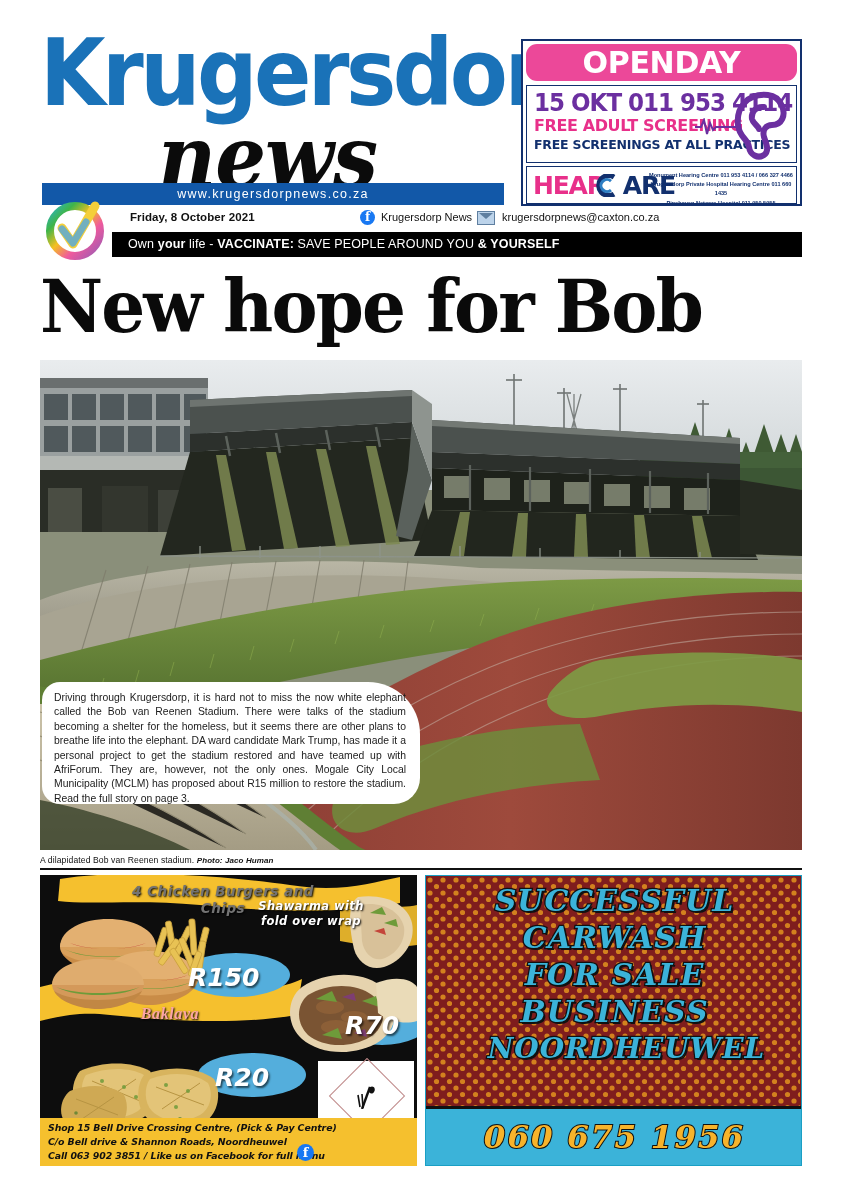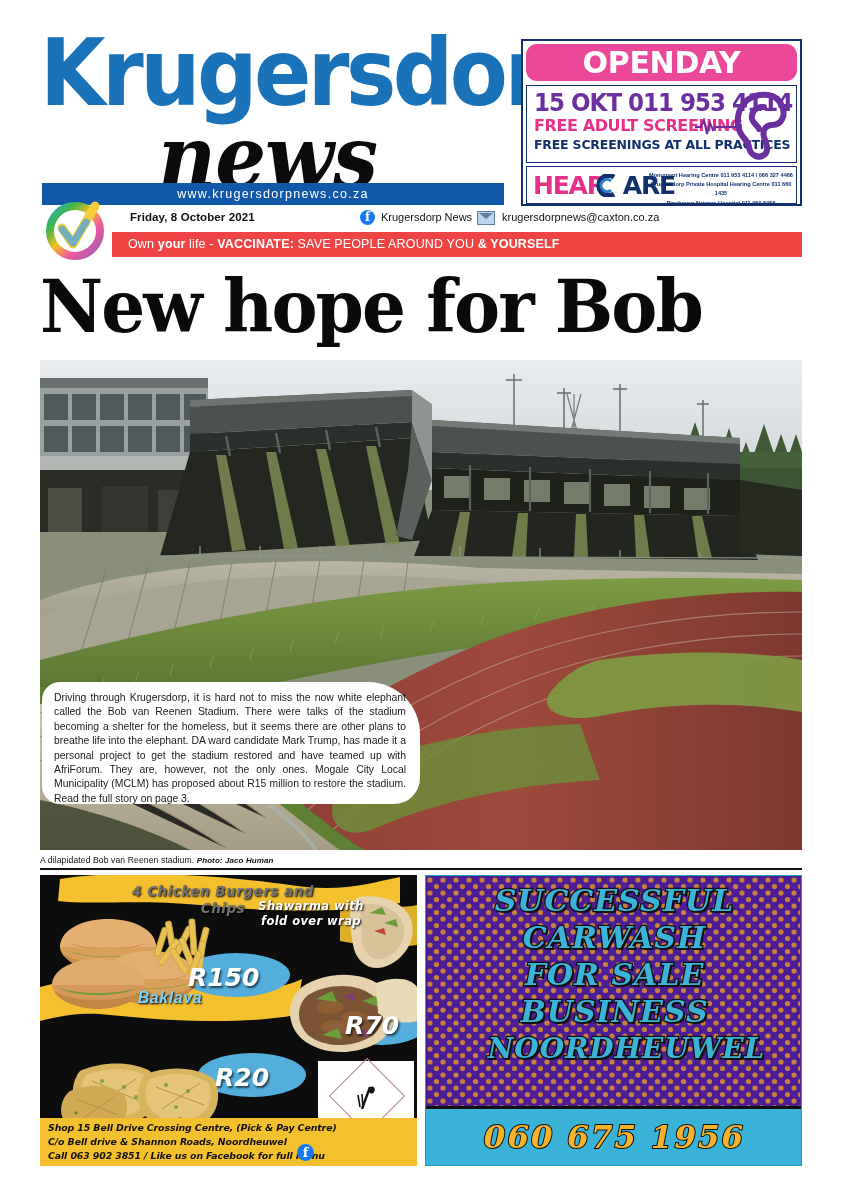--- a/index.html
+++ b/index.html
@@ -45,21 +45,21 @@
   .fb-txt{position:absolute;left:269px;top:3px;font-size:11px;color:#111;}
   .mail-chip{position:absolute;left:365px;top:3px;width:16px;height:12px;
       background:#bcd3ea;border:1px solid #5f7fa0;}
   .mail-chip:after{content:"";position:absolute;left:1px;top:1px;width:0;height:0;
       border-left:7px solid transparent;border-right:7px solid transparent;
       border-top:6px solid #5f7fa0;}
   .mail-txt{position:absolute;left:390px;top:3px;font-size:11px;color:#111;}
 
   
   .vax-bar{position:absolute;left:112px;top:232px;width:690px;height:25px;
-      background:#ef4444;color:#fff;font-size:12.5px;line-height:25px;
+      background:#000000;color:#fff;font-size:12.5px;line-height:25px;
       letter-spacing:0.15px;padding-left:0;}
   .vax-bar .in{margin-left:16px;}
   .vax-bar b{font-weight:bold;}
 
   
   .hc-ad{position:absolute;left:521px;top:39px;width:281px;height:167px;
       background:#fff;border:2px solid #12306e;box-sizing:border-box;}
   .hc-top{position:absolute;left:3px;top:3px;right:3px;height:37px;
       background:#ec4899;color:#fff;text-align:center;
       font-family:"DejaVu Sans",sans-serif;font-weight:bold;font-size:30px;
@@ -114,44 +114,44 @@
       background:#0d0d0d;overflow:hidden;}
   .ad-food svg{display:block;position:absolute;left:0;top:0;}
   .food-t1{position:absolute;left:68px;top:8px;width:230px;text-align:center;
       font-family:"DejaVu Sans",sans-serif;font-weight:bold;font-size:13.5px;
       color:#737373;line-height:17px;font-style:italic;letter-spacing:0.5px;
       text-shadow:1px 1px 2px #000;}
   .food-t2{position:absolute;left:218px;top:24px;width:106px;text-align:center;
       font-family:"DejaVu Sans",sans-serif;font-weight:bold;font-size:11.5px;
       color:#fff;line-height:15px;font-style:italic;letter-spacing:0.4px;
       text-shadow:1px 1px 2px #000;}
-  .food-t3{position:absolute;left:50px;top:114px;width:160px;text-align:center;
-      font-family:Liberation Sans, sans-serif;font-weight:bold;font-size:16px;
-      color:#7dd3fc;font-style:italic;letter-spacing:0.6px;text-shadow:1px 1px 2px #000;}
+  .food-t3{position:absolute;left:50px;top:130px;width:160px;text-align:center;
+      font-family:Liberation Serif, serif;font-weight:bold;font-size:16px;
+      color:#fca5a5;font-style:italic;letter-spacing:0.6px;text-shadow:1px 1px 2px #000;}
   .price{position:absolute;font-family:"DejaVu Sans",sans-serif;font-weight:bold;
       font-style:italic;color:#fff;text-shadow:1.5px 1.5px 2px rgba(0,0,0,.6);}
   .p150{left:148px;top:88px;font-size:25px;}
   .p70{left:305px;top:136px;font-size:25px;}
   .p20{left:175px;top:188px;font-size:25px;}
   .food-foot{position:absolute;left:0;top:243px;width:440px;height:48px;background:#F5C02E;}
   .food-foot .ln{position:absolute;left:8px;font-family:"DejaVu Sans",sans-serif;
       font-style:italic;font-weight:bold;font-size:9.4px;color:#111;letter-spacing:-0.1px;}
   .food-fb{position:absolute;left:257px;top:26px;width:17px;height:17px;border-radius:50%;
       background:#1878F2;color:#fff;font-family:"DejaVu Serif",serif;font-weight:bold;
       font-size:13px;text-align:center;line-height:17px;}
   .bbc-box{position:absolute;left:278px;top:186px;width:96px;height:96px;background:#fff;}
   .bbc-diam{position:absolute;left:22px;top:8px;width:52px;height:52px;
       border:1.2px solid #c08a8a;transform:rotate(45deg);}
   .bbc-name{position:absolute;left:0;top:64px;width:96px;text-align:center;
       font-family:"DejaVu Serif",serif;font-style:italic;font-size:8.5px;color:#222;}
   .bbc-abbr{position:absolute;left:0;top:76px;width:96px;text-align:center;
       font-size:8.5px;letter-spacing:2px;color:#222;}
 
   .ad-car{position:absolute;left:425px;top:875px;width:377px;height:291px;
-      background:#4c1d95;border:1.5px solid #1a9fc4;box-sizing:border-box;overflow:hidden;}
+      background:#7f1d1d;border:1.5px solid #1a9fc4;box-sizing:border-box;overflow:hidden;}
   .car-lines{position:absolute;left:0;top:6px;width:377px;text-align:center;}
   .car-lines div{font-family:"DejaVu Serif",serif;font-weight:bold;font-style:italic;
       font-size:30px;line-height:37px;color:#3BB3D9;letter-spacing:1px;
       -webkit-text-stroke:2.5px #111;paint-order:stroke fill;
       text-shadow:2px 2px 0 #111;}
   .car-strip{position:absolute;left:0;bottom:0;width:377px;height:56px;
       background:#3BB3D9;border-top:3px solid #111;}
   .car-phone{position:absolute;left:0;top:10px;width:377px;text-align:center;
       font-family:"DejaVu Serif",serif;font-weight:bold;font-style:italic;font-size:31px;
       color:#F7B32B;letter-spacing:2px;-webkit-text-stroke:2px #111;

